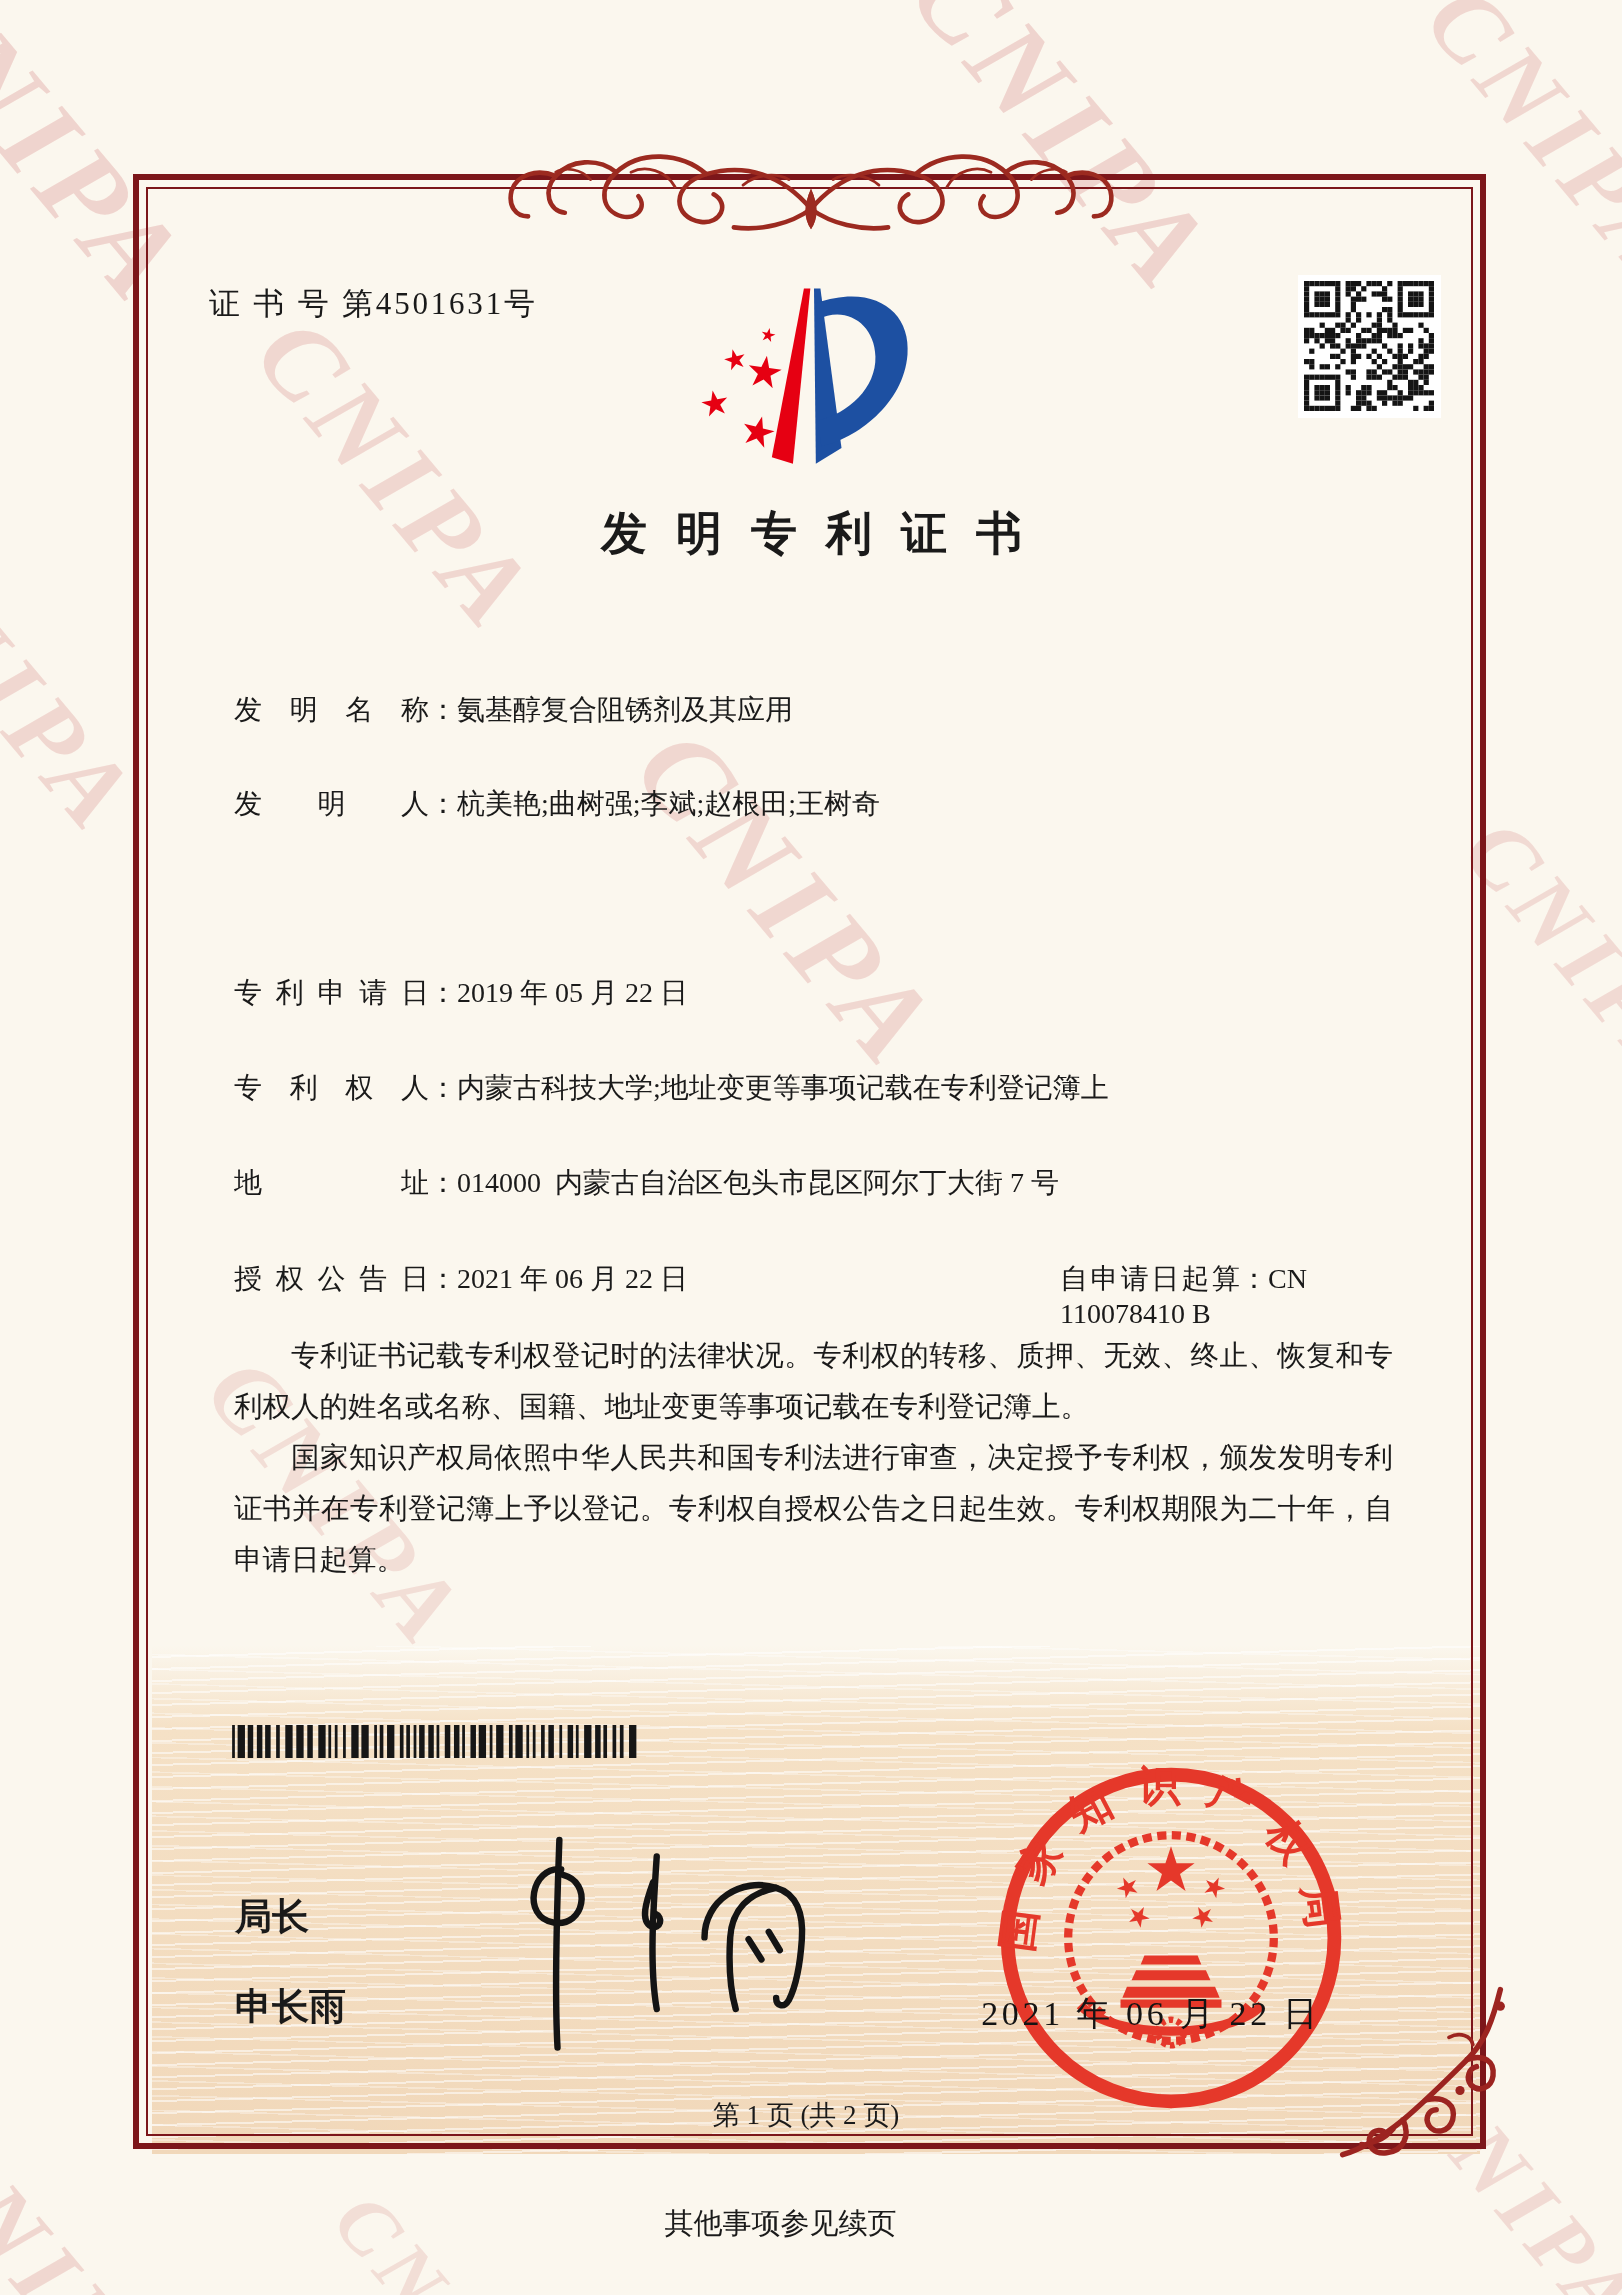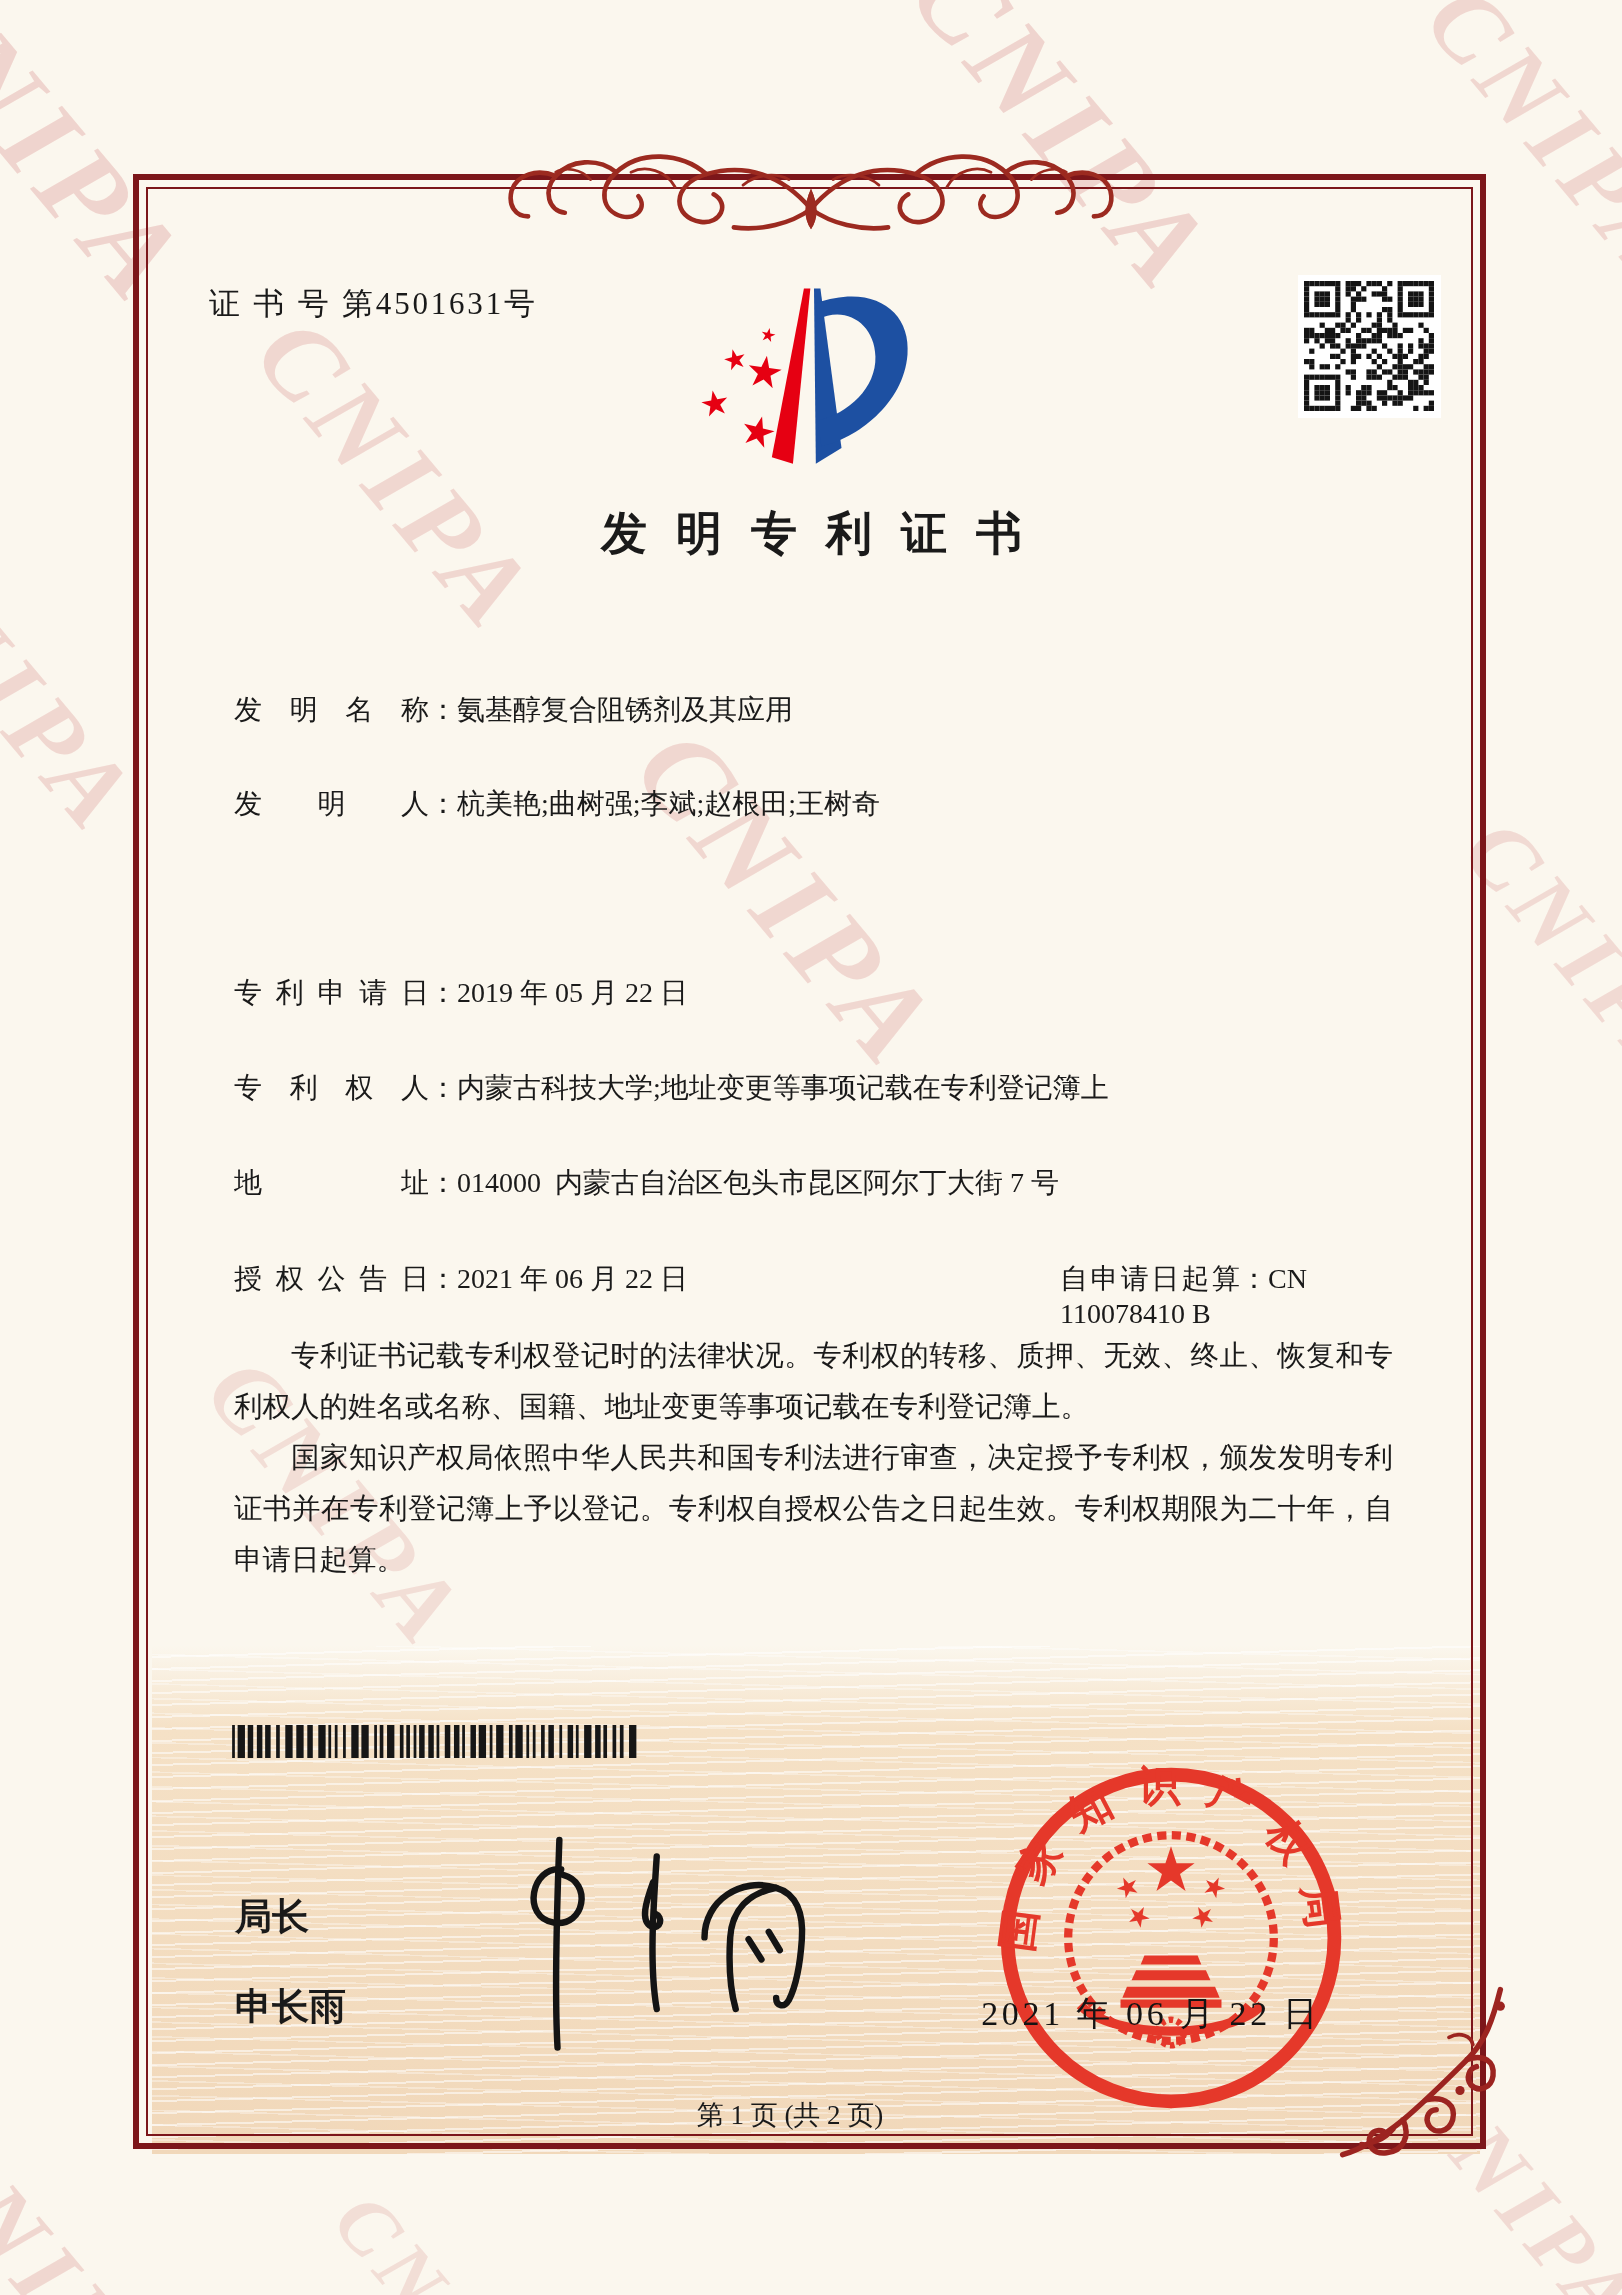--- a/index.html
+++ b/index.html
@@ -63,21 +63,21 @@
   .sig-name{position:absolute; left:235px; top:1982px; font-family:"Liberation Sans","DejaVu Sans",sans-serif; font-weight:bold; font-size:37px; z-index:4;}
   .signature{position:absolute; left:473px; top:1829px; width:395px; height:248px; z-index:4;}
   .seal{position:absolute; left:992px; top:1759px; width:358px; height:358px; z-index:5;}
   .seal-date{
     position:absolute; left:972px; top:1991px; width:358px; text-align:center;
     font-size:34px; letter-spacing:3.7px; color:#141414; z-index:6; white-space:pre-wrap;
   }
   .corner-orn{position:absolute; left:1339px; top:1982px; width:176px; height:195px; z-index:6;}
   .page-info{
     position:absolute; left:0; top:2097px; width:1580px; text-align:center;
-    font-size:27px; z-index:4; white-space:pre-wrap;
+    font-size:27px; z-index:4; white-space:pre-wrap;padding-left:16px;
   }
   .cont-note{
     position:absolute; left:0; top:2204px; width:1561px; text-align:center;
     font-size:29px; z-index:4;
   }
 </style>
 </head>
 <body>
 
 <div class="page">
@@ -578,15 +578,16 @@
       <path d="M96,128 C116,124 128,134 124,150 C120,164 104,166 98,156 C93,147 99,139 106,139"></path>
       <path d="M70,150 C78,168 70,184 52,186 C38,188 30,178 34,168 C38,160 48,160 52,166"></path>
       <path d="M120,60 C132,54 144,58 146,68" stroke-width="4"></path>
       <path d="M60,160 C50,172 36,178 24,176" stroke-width="4"></path>
       <circle cx="176" cy="26" r="5" fill="#9c2420" stroke="none"></circle>
       <circle cx="132" cy="118" r="5" fill="#9c2420" stroke="none"></circle>
     </g>
   </svg>
 
   <div class="page-info">第 1 页 (共 2 页)</div>
+  <div class="cont-note">其他事项参见续页</div>
 
 </div>
 
 
 </body></html>

